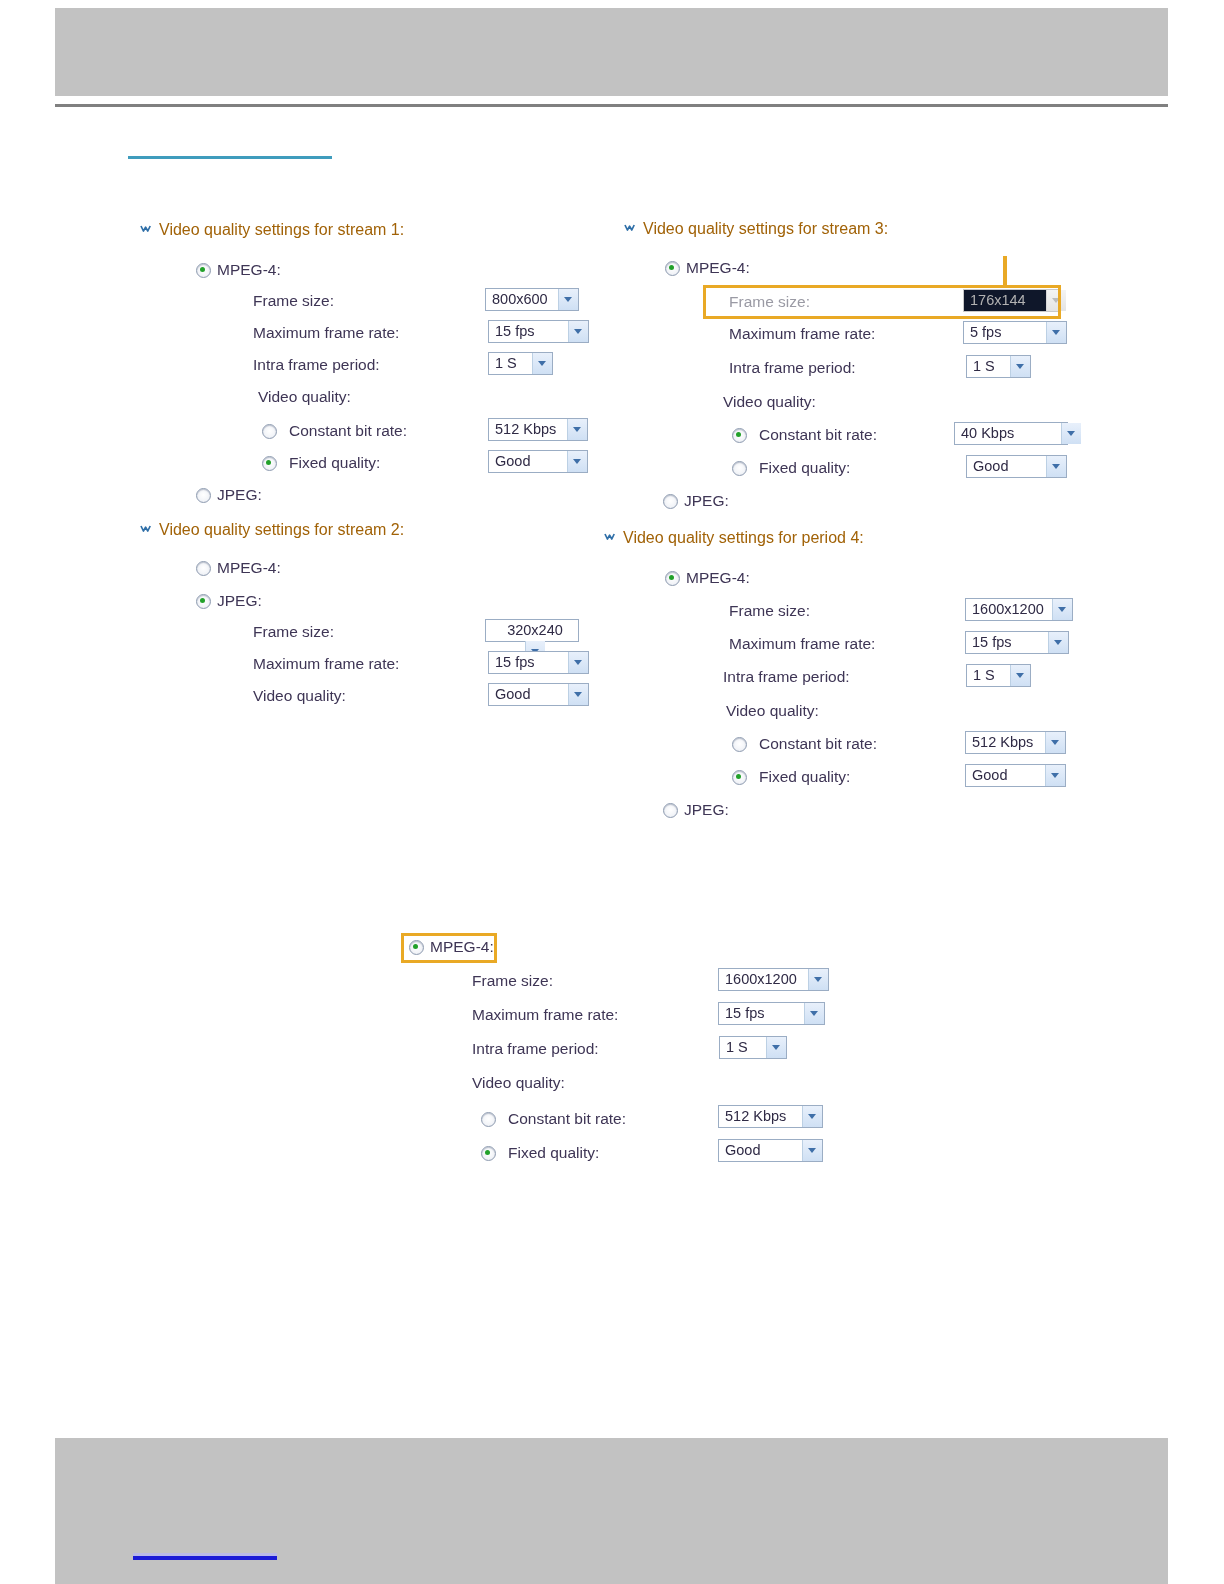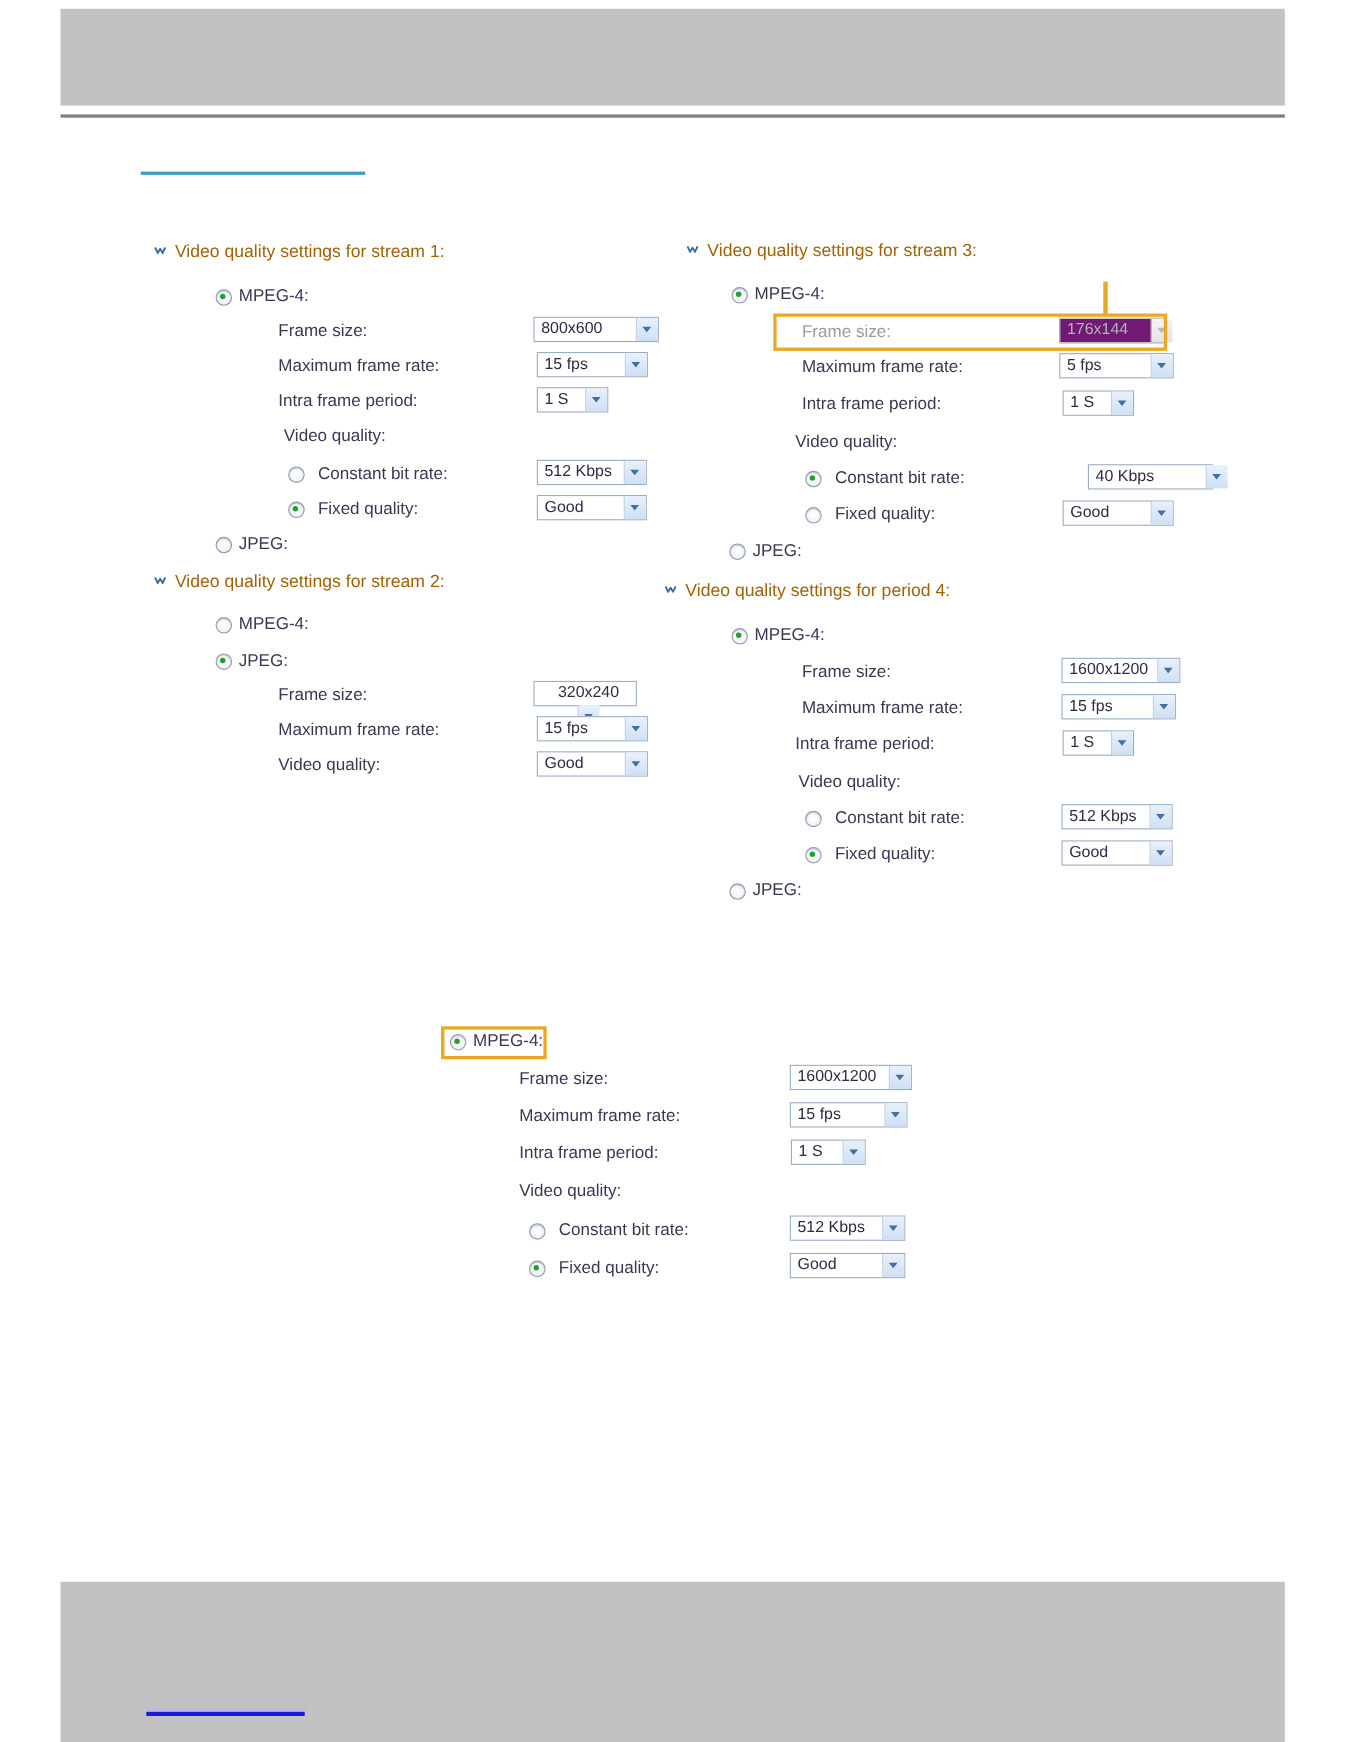--- a/index.html
+++ b/index.html
@@ -104,21 +104,21 @@
     position:relative;
   }
   .sel .sel-arrow::after{
     content:"";position:absolute;left:5px;top:8px;
     width:0;height:0;
     border-left:4.5px solid transparent;
     border-right:4.5px solid transparent;
     border-top:5px solid #3f6fa8;
   }
   .sel.disabled{
-    border-color:#c9c9c9;background:#701a75;color:#b2b2b2;gap:20px;
+    border-color:#c9c9c9;background:#0f172a;color:#b2b2b2;gap:20px;
   }
   .sel.disabled .sel-arrow{
     background:linear-gradient(180deg,#f4f4f4 0%,#e4e4e4 100%);
     border-left:1px solid #d8d8d8;
   }
   .sel.disabled .sel-arrow::after{border-top-color:#bcbcbc;}
 
   
   .hl-box{
     position:absolute;
@@ -148,21 +148,21 @@
       </svg>
   </span><span>Video quality settings for stream 1:</span>
 </div>
 
 <div class="radio-row" style="left:196px;top:261px;">
   <span class="radio checked"></span>
   <span class="radio-label">MPEG-4:</span>
 </div>
 
 <div class="field-label" style="left:233px;top:292px;">Frame size:</div>
-<div class="sel" style="left:485px;top:288px;width:114px;">
+<div class="sel" style="left:485px;top:288px;width:94px;">
   <span class="sel-val">800x600</span>
   <span class="sel-arrow"></span>
 </div>
 
 <div class="field-label" style="left:233px;top:324px;">Maximum frame rate:</div>
 <div class="sel" style="left:488px;top:320px;width:101px;">
   <span class="sel-val">15 fps</span>
   <span class="sel-arrow"></span>
 </div>
 
@@ -265,21 +265,21 @@
   <span class="sel-val">1 S</span>
   <span class="sel-arrow"></span>
 </div>
 
 <div class="field-label" style="left:703px;top:393px;">Video quality:</div>
 
 <div class="radio-row" style="left:732px;top:426px;">
   <span class="radio checked"></span>
   <span class="radio-label" style="margin-left:6px;">Constant bit rate:</span>
 </div>
-<div class="sel" style="left:989px;top:422px;width:114px;gap:47px;">
+<div class="sel" style="left:954px;top:422px;width:114px;gap:47px;">
   <span class="sel-val">40 Kbps</span>
   <span class="sel-arrow"></span>
 </div>
 
 <div class="radio-row" style="left:732px;top:459px;">
   <span class="radio"></span>
   <span class="radio-label" style="margin-left:6px;">Fixed quality:</span>
 </div>
 <div class="sel" style="left:966px;top:455px;width:101px;">
   <span class="sel-val">Good</span>

